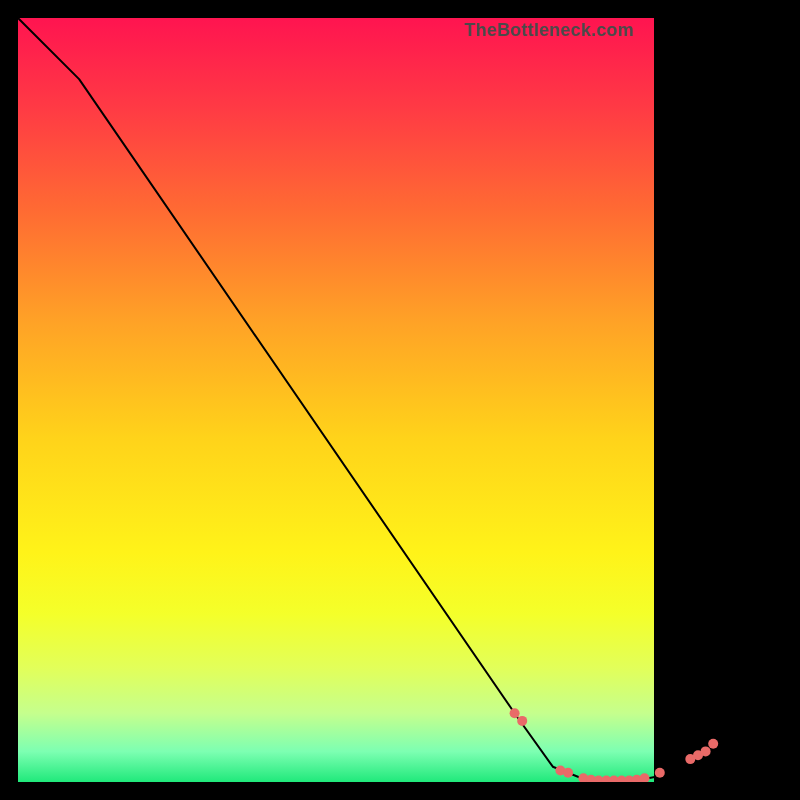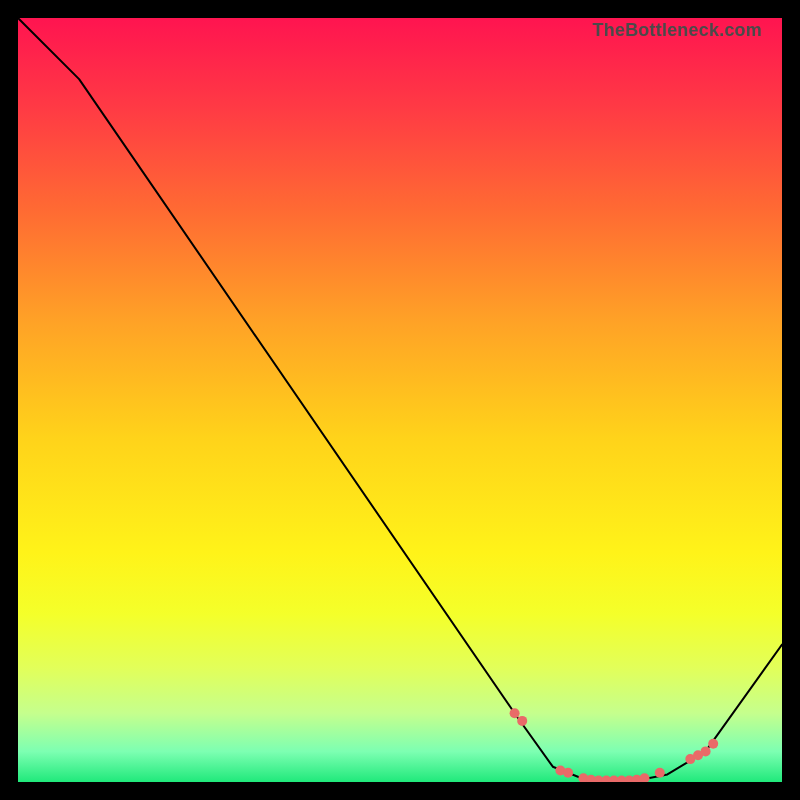--- a/index.html
+++ b/index.html
@@ -7,21 +7,21 @@
   .frame {
     position: relative;
     width: 800px;
     height: 800px;
     background: #000;
   }
   .plot-area {
     position: absolute;
     left: 18px;
     top: 18px;
-    width: 764px;
+    width: 636px;
     height: 764px;
     background: linear-gradient(to bottom,
       #ff1450 0%,
       #ff3b44 12%,
       #ff6a33 25%,
       #ffa326 40%,
       #ffd31a 55%,
       #fff319 70%,
       #f4ff2a 78%,
       #e2ff59 85%,

